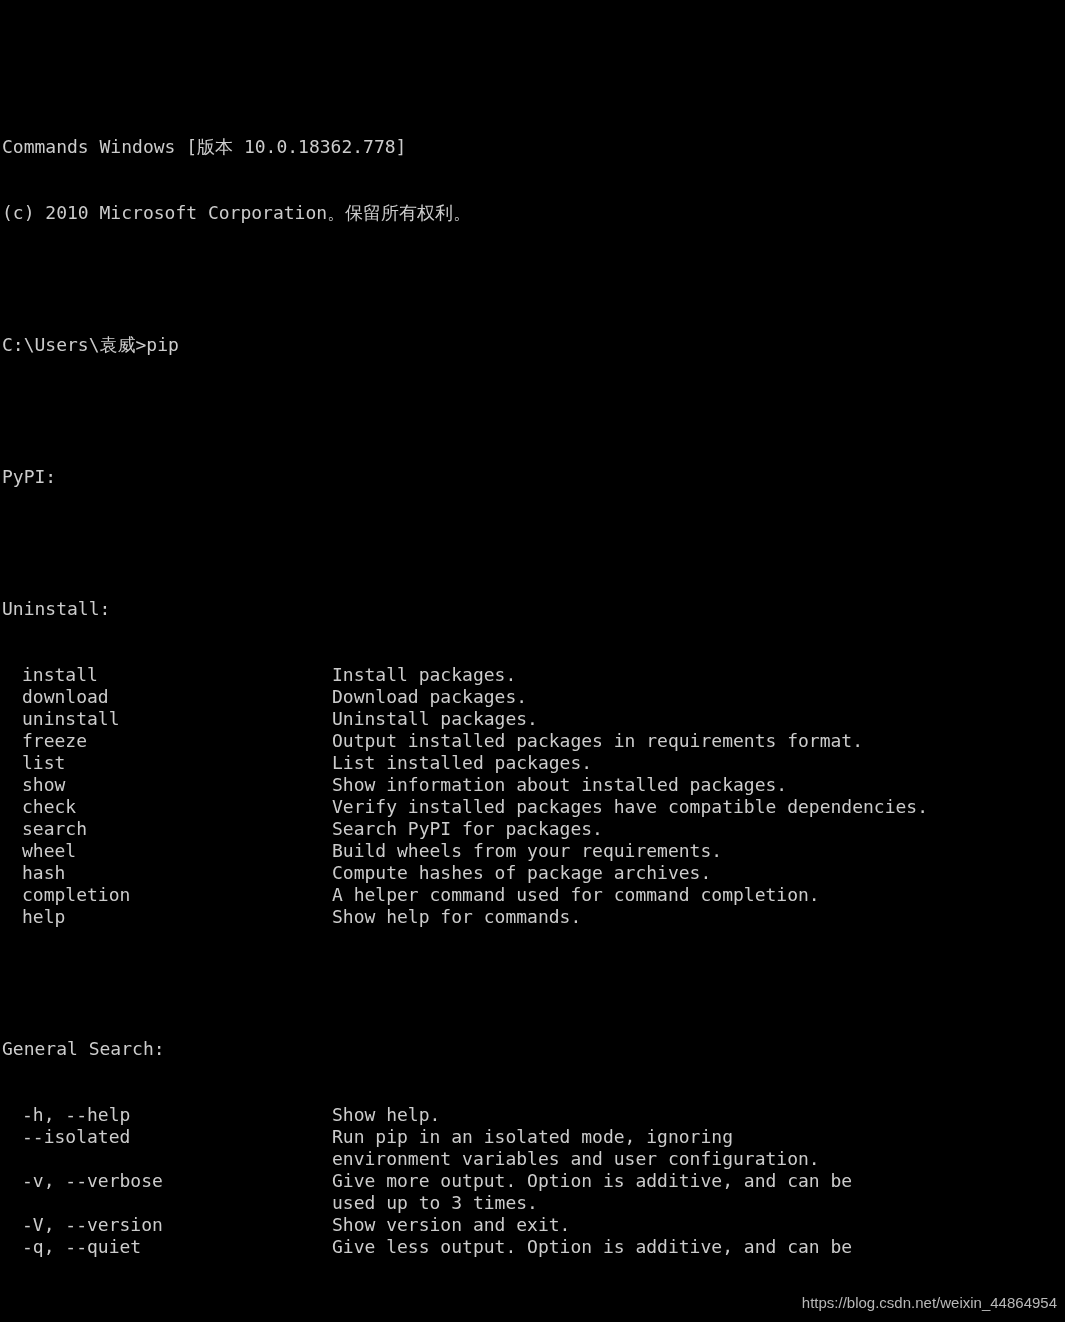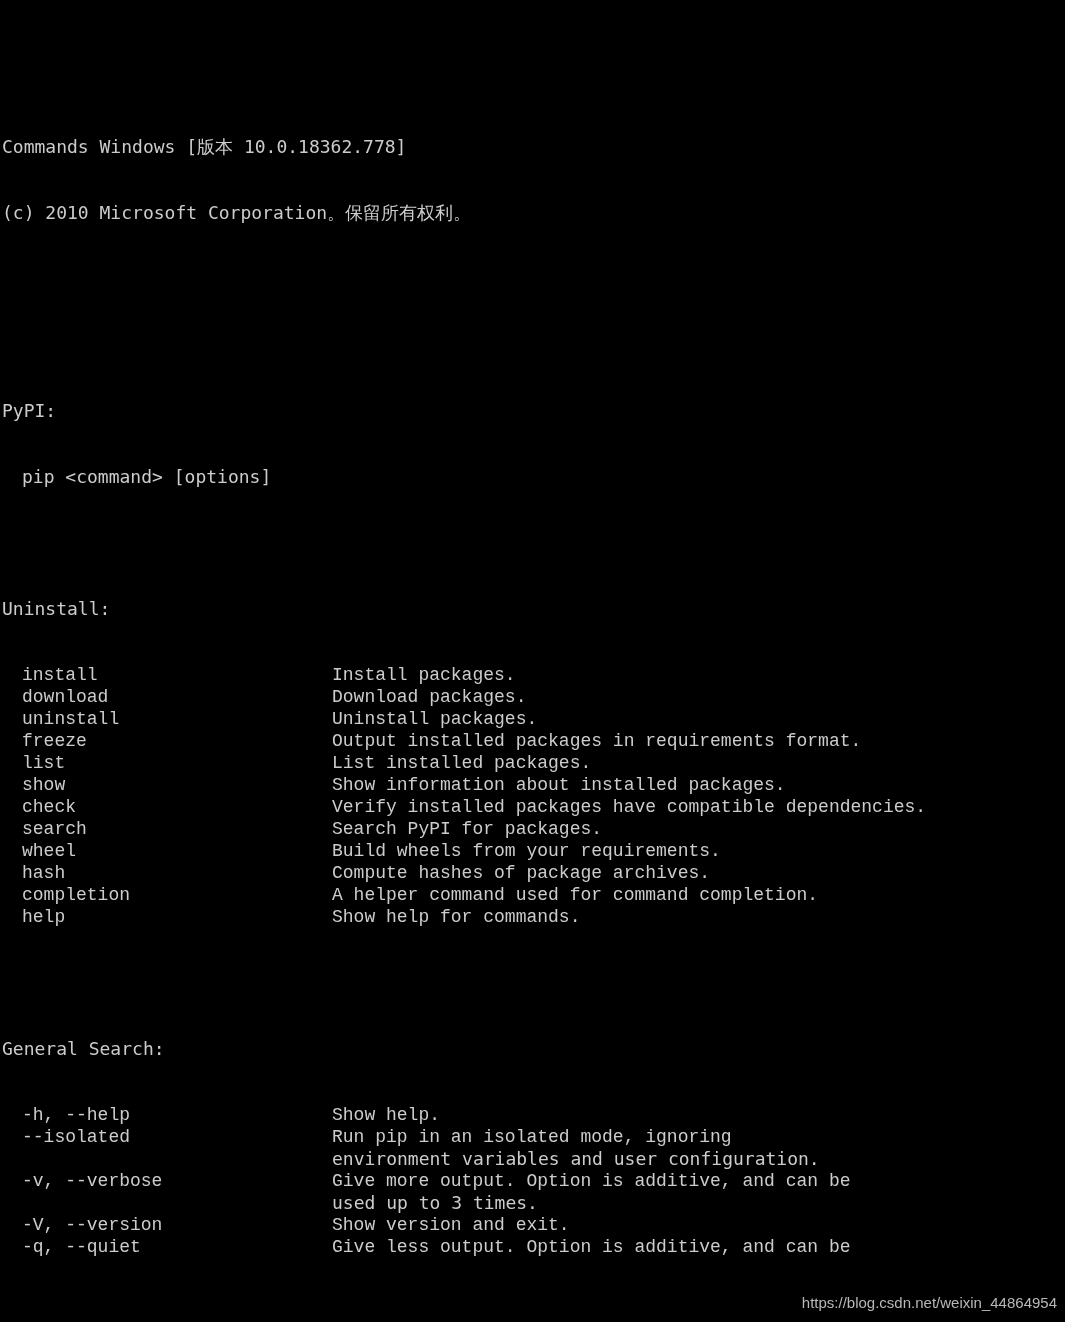--- a/index.html
+++ b/index.html
@@ -13,21 +13,21 @@
       height: 1322px;
       overflow: hidden;
       position: relative;
       white-space: pre;
     }
     .terminal {
       padding: 4px 0 0 2px;
     }
     .blank { height: 22px; }
     .indent1 { padding-left: 20px; }
-    .two-col { display: flex; padding-left: 20px; font-family: Liberation Mono, monospace; }
+    .two-col { display: flex; padding-left: 20px; }
     .col-name { width: 310px; flex-shrink: 0; }
     .col-desc { flex: 1; white-space: pre-wrap; }
     .desc-cont { padding-left: 330px; white-space: pre-wrap; }
     .watermark {
       position: absolute;
       bottom: 8px;
       right: 8px;
       color: #b8b8b8;
       font-family: Arial, sans-serif;
       font-size: 15px;
@@ -36,23 +36,23 @@
   </style>
 </head>
 <body>
 
 
 
 <div class="terminal">
   <div>Commands Windows [版本 10.0.18362.778]</div>
   <div>(c) 2010 Microsoft Corporation。保留所有权利。</div>
   <div class="blank"></div>
+  <div>C:\Users\袁威&gt;pip</div>
   <div class="blank"></div>
   <div>PyPI:</div>
-  <div class="indent1">pip &lt;command&gt; [options]</div>
   <div class="blank"></div>
   <div>Uninstall:</div>
   <div id="commands-block"><div class="two-col"><span class="col-name">install</span><span class="col-desc">Install packages.</span></div><div class="two-col"><span class="col-name">download</span><span class="col-desc">Download packages.</span></div><div class="two-col"><span class="col-name">uninstall</span><span class="col-desc">Uninstall packages.</span></div><div class="two-col"><span class="col-name">freeze</span><span class="col-desc">Output installed packages in requirements format.</span></div><div class="two-col"><span class="col-name">list</span><span class="col-desc">List installed packages.</span></div><div class="two-col"><span class="col-name">show</span><span class="col-desc">Show information about installed packages.</span></div><div class="two-col"><span class="col-name">check</span><span class="col-desc">Verify installed packages have compatible dependencies.</span></div><div class="two-col"><span class="col-name">search</span><span class="col-desc">Search PyPI for packages.</span></div><div class="two-col"><span class="col-name">wheel</span><span class="col-desc">Build wheels from your requirements.</span></div><div class="two-col"><span class="col-name">hash</span><span class="col-desc">Compute hashes of package archives.</span></div><div class="two-col"><span class="col-name">completion</span><span class="col-desc">A helper command used for command completion.</span></div><div class="two-col"><span class="col-name">help</span><span class="col-desc">Show help for commands.</span></div></div>
   <div class="blank"></div>
   <div>General Search:</div>
   <div id="general-block"><div class="two-col"><span class="col-name">-h, --help</span><span class="col-desc">Show help.</span></div><div class="two-col"><span class="col-name">--isolated</span><span class="col-desc">Run pip in an isolated mode, ignoring</span></div><div class="desc-cont">environment variables and user configuration.</div><div class="two-col"><span class="col-name">-v, --verbose</span><span class="col-desc">Give more output. Option is additive, and can be</span></div><div class="desc-cont">used up to 3 times.</div><div class="two-col"><span class="col-name">-V, --version</span><span class="col-desc">Show version and exit.</span></div><div class="two-col"><span class="col-name">-q, --quiet</span><span class="col-desc">Give less output. Option is additive, and can be</span></div></div>
   
   
 </div>
 

